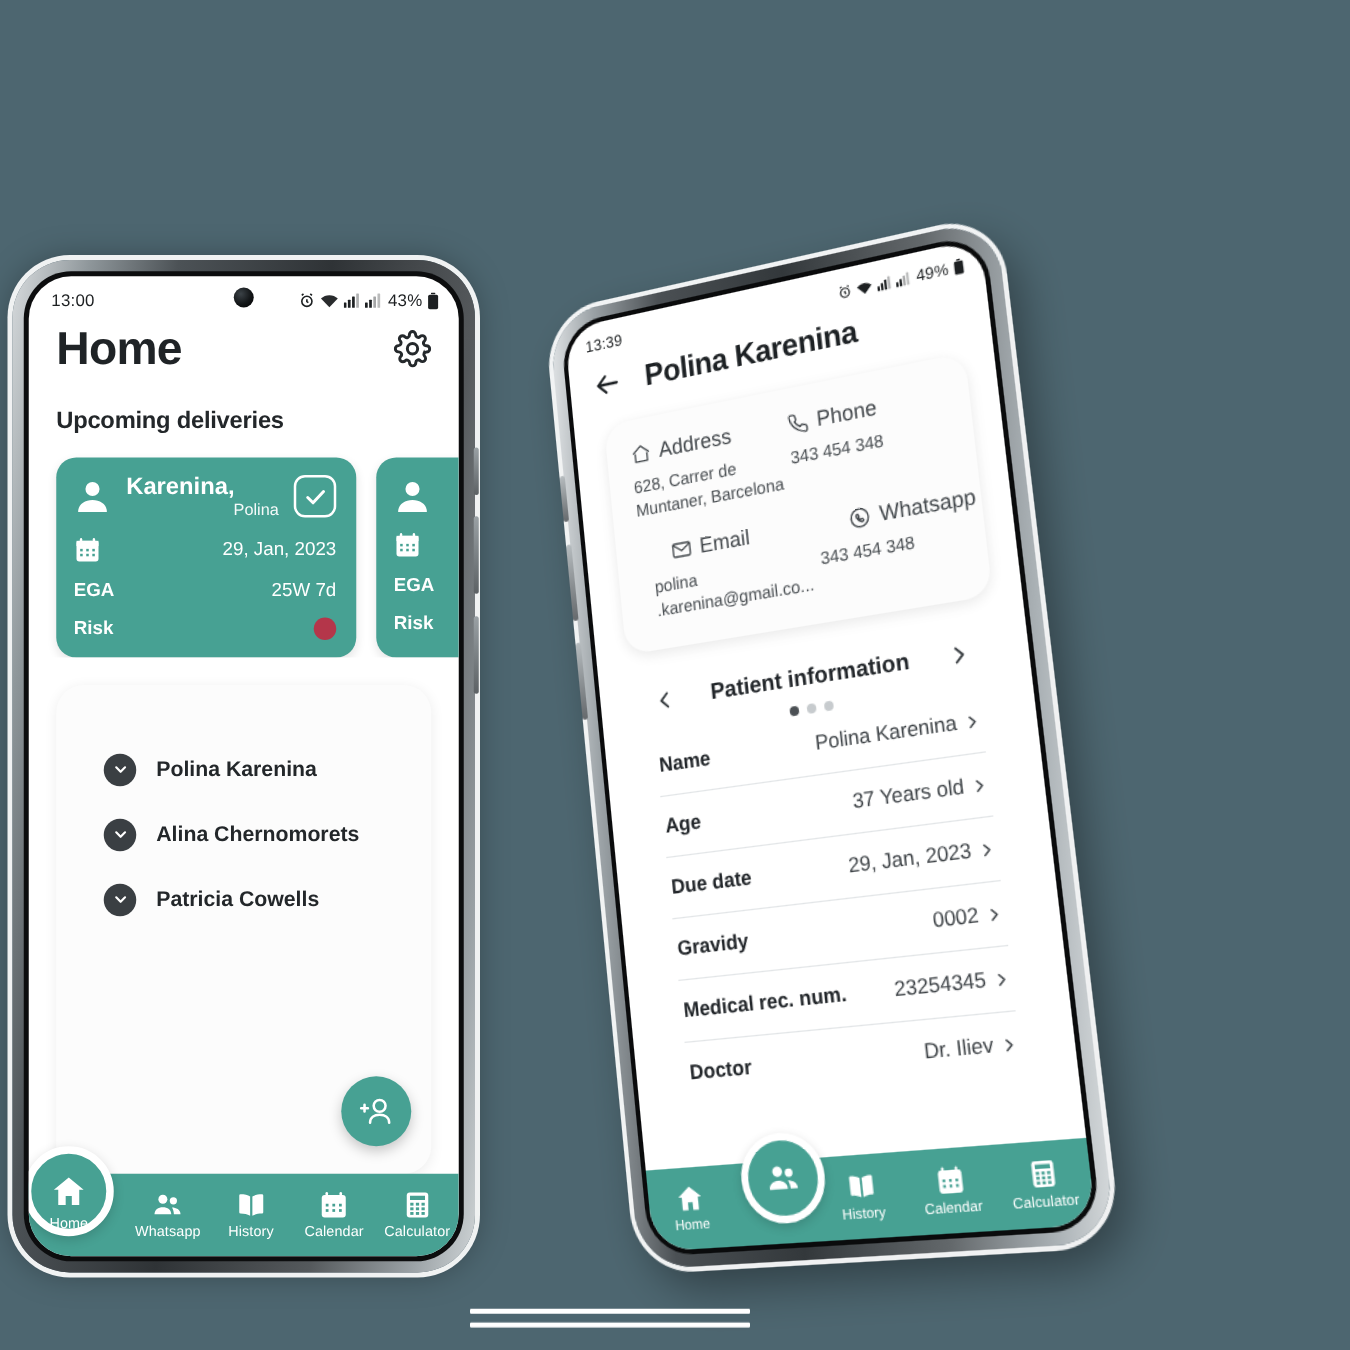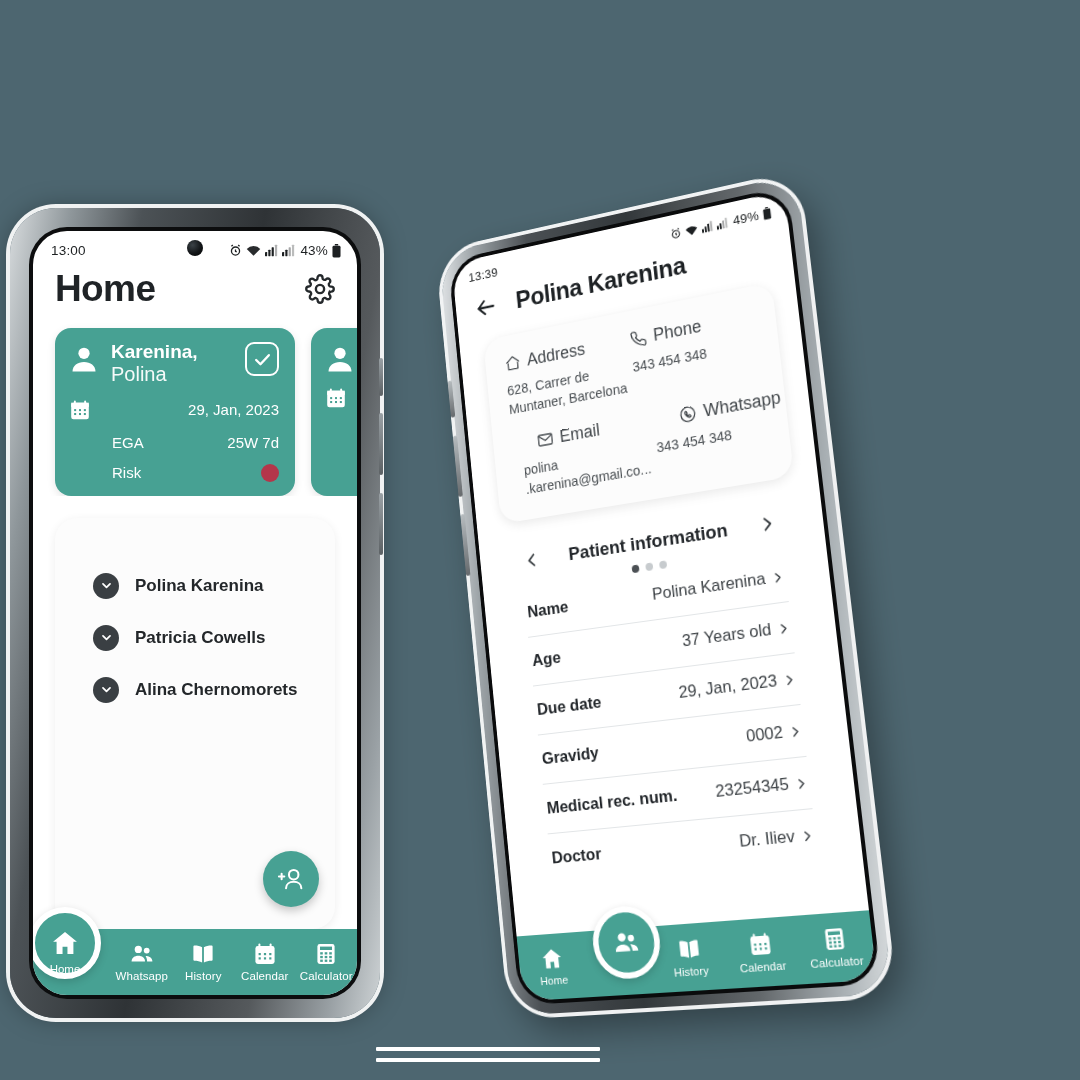--- a/index.html
+++ b/index.html
@@ -12,21 +12,21 @@
   #stage { position: relative; width: 1080px; height: 1080px; }
 
   
   .phone-left {
     position: absolute;
     left: 10px; top: 208px;
     width: 370px; height: 810px;
     border-radius: 46px;
     background: linear-gradient(100deg,#d8dcde 0%,#8f979b 12%,#4c5256 26%,#2f3336 50%,#55595c 74%,#9aa1a5 90%,#cfd4d6 100%);
     box-shadow: 0 0 0 4px rgba(255,255,255,0.92), 0 0 26px rgba(0,0,0,0.35);
-    padding: 19px;
+    padding: 9px;
   }
   .phone-left .bezel {
     width: 100%; height: 100%;
     border-radius: 38px;
     background: #0c0d0e;
     padding: 4px;
   }
   .screen-left {
     position: relative;
     width: 100%; height: 100%;
@@ -75,27 +75,27 @@
     background: #47a193; border-radius: 16px;
     padding: 14px 16px 14px 14px; color: #fff;
     flex: 0 0 auto; width: 240px;
     box-shadow: 0 3px 8px rgba(0,0,0,.10);
   }
   .dcard.partial { width: 84px; padding-right: 10px; overflow: hidden; }
   .dc-top { display: flex; align-items: flex-start; gap: 12px; }
   .avatar-ic { width: 30px; height: 30px; flex: 0 0 auto; margin-top: 2px; }
   .dc-names { flex: 1; min-width: 0; }
   .dc-last { font-size: 19px; font-weight: 700; line-height: 1.05; white-space: nowrap; }
-  .dc-first { font-size: 20px; font-weight: 400; opacity: .95; line-height: 1.2; }
+  .dc-first { font-size: 13px; font-weight: 400; opacity: .95; line-height: 1.2; text-align: right; }
   .dc-check {
     width: 34px; height: 34px; border: 2.4px solid #fff; border-radius: 9px;
     display: flex; align-items: center; justify-content: center; flex: 0 0 auto;
   }
   .dc-row { display: flex; align-items: center; justify-content: space-between; margin-top: 13px; }
-  .dc-row .lbl { font-size: 15px; font-weight: 400; margin-left: 43px; }
+  .dc-row .lbl { font-size: 15px; font-weight: 700; }
   .dc-row .val { font-size: 15px; font-weight: 400; }
   .cal-ic { width: 22px; height: 22px; }
   .risk-dot { width: 18px; height: 18px; border-radius: 50%; background: #b4364a; }
 
   .recent-card {
     margin: 22px 22px 0 22px; background: #fcfcfc;
     border-radius: 22px; padding: 22px 22px 26px 22px;
     box-shadow: 0 2px 10px rgba(0,0,0,.07);
     position: relative; flex: 1;
   }
@@ -264,20 +264,21 @@
           </div>
 
           <div class="hdr-row">
             <div class="page-title">Home</div>
             <svg class="gear" viewBox="0 0 24 24" fill="none" stroke="currentColor" stroke-width="1.9">
               <circle cx="12" cy="12" r="3.3"></circle>
               <path d="M19.4 15a1.6 1.6 0 0 0 .32 1.77l.06.06a2 2 0 1 1-2.83 2.83l-.06-.06a1.6 1.6 0 0 0-1.77-.32 1.6 1.6 0 0 0-1 1.47V21a2 2 0 0 1-4 0v-.1A1.6 1.6 0 0 0 9.1 19.4a1.6 1.6 0 0 0-1.77.32l-.06.06a2 2 0 1 1-2.83-2.83l.06-.06A1.6 1.6 0 0 0 4.82 15a1.6 1.6 0 0 0-1.47-1H3a2 2 0 0 1 0-4h.1a1.6 1.6 0 0 0 1.47-1.1 1.6 1.6 0 0 0-.32-1.77l-.06-.06a2 2 0 1 1 2.83-2.83l.06.06A1.6 1.6 0 0 0 9 4.82h.08A1.6 1.6 0 0 0 10 3.35V3a2 2 0 0 1 4 0v.1a1.6 1.6 0 0 0 1 1.47 1.6 1.6 0 0 0 1.77-.32l.06-.06a2 2 0 1 1 2.83 2.83l-.06.06A1.6 1.6 0 0 0 19.18 9v.08a1.6 1.6 0 0 0 1.47 1H21a2 2 0 0 1 0 4h-.1a1.6 1.6 0 0 0-1.47 1Z"></path>
             </svg>
           </div>
 
+          <div class="section-title">Upcoming deliveries</div>
 
           <div class="deliveries">
             <div class="dcard">
               <div class="dc-top">
                 <svg class="avatar-ic" viewBox="0 0 24 24" fill="#fff">
                   <circle cx="12" cy="7.4" r="4.5"></circle>
                     <path d="M2.8 22c0-4.7 4.1-7.6 9.2-7.6s9.2 2.9 9.2 7.6Z"></path>
                 </svg>
                 <div class="dc-names">
                   <div class="dc-last">Karenina,</div>
@@ -357,29 +358,29 @@
                     </svg>
                 </div>
                 <div class="ritem-label">Polina Karenina</div>
               </div>
               <div class="ritem">
                 <div class="chev-circle">
                   <svg width="13" height="13" viewBox="0 0 24 24" fill="none" stroke="#fff" stroke-width="3.2" stroke-linecap="round" stroke-linejoin="round">
                       <path d="M5.5 9 12 15.5 18.5 9"></path>
                     </svg>
                 </div>
-                <div class="ritem-label">Patricia Cowells</div>
+                <div class="ritem-label">Alina Chernomorets</div>
               </div>
               <div class="ritem">
                 <div class="chev-circle">
                   <svg width="13" height="13" viewBox="0 0 24 24" fill="none" stroke="#fff" stroke-width="3.2" stroke-linecap="round" stroke-linejoin="round">
                       <path d="M5.5 9 12 15.5 18.5 9"></path>
                     </svg>
                 </div>
-                <div class="ritem-label">Alina Chernomorets</div>
+                <div class="ritem-label">Patricia Cowells</div>
               </div>
             </div>
             <div class="fab">
               <svg width="28" height="28" viewBox="0 0 26 24" fill="none" stroke="#fff" stroke-width="1.9" stroke-linecap="round" stroke-linejoin="round">
                 <circle cx="15.5" cy="8" r="4.4"></circle>
                   <path d="M8.4 20.6c0-3.9 3.2-6 7.1-6s7.1 2.1 7.1 6"></path>
                 <path d="M4.3 7.2v5M1.8 9.7h5"></path>
               </svg>
             </div>
           </div>

